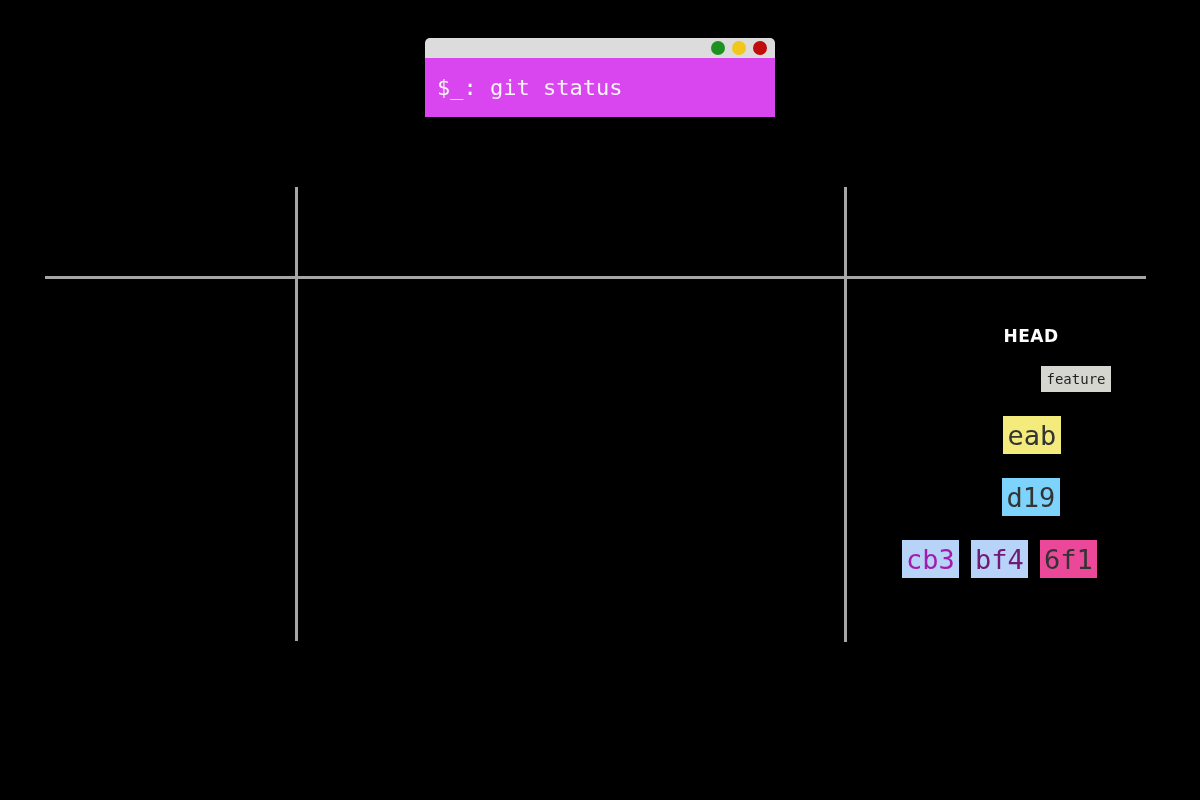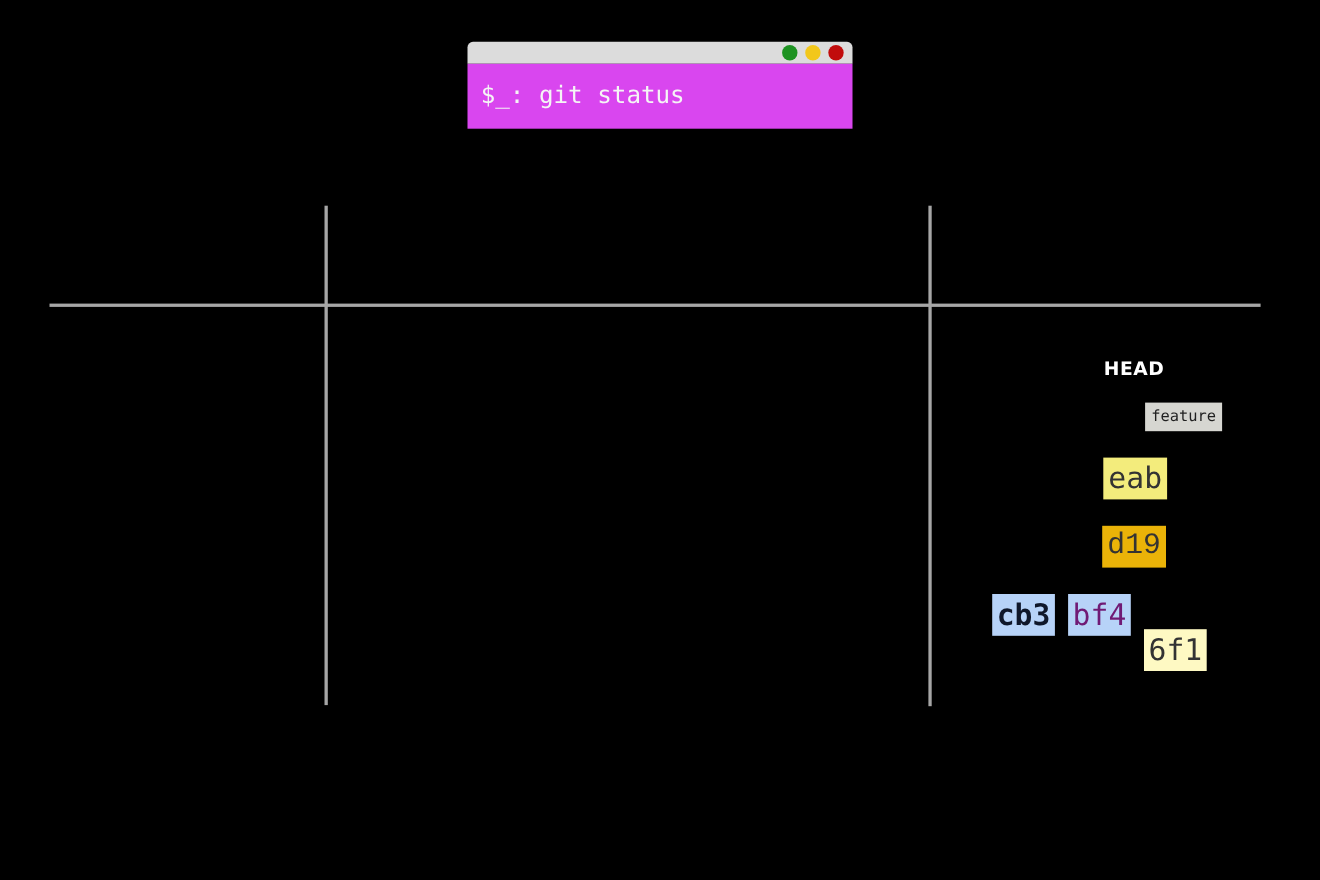--- a/index.html
+++ b/index.html
@@ -108,21 +108,21 @@
   <div class="hline" style="background: rgb(166, 166, 166);"></div>
   <div class="vline vline-1" style="background: rgb(166, 166, 166);"></div>
   <div class="vline vline-2" style="background: rgb(166, 166, 166);"></div>
 
   <div class="head-label" style="color: rgb(255, 255, 255);">HEAD</div>
 
   <div class="branch-tag" style="background: rgb(214, 214, 209); color: rgb(31, 31, 31);">feature</div>
 
   <div class="commit commit-eab" style="background: rgb(243, 236, 124); color: rgb(51, 51, 51);">eab</div>
 
-  <div class="commit commit-d19" style="background: #eab308; color: rgb(51, 51, 51); font-family: Liberation Mono, monospace;">d19</div>
+  <div class="commit commit-d19" style="background: #7dd3fc; color: rgb(51, 51, 51);">d19</div>
 
-  <div class="commit commit-cb3" style="background: rgb(183, 211, 248); color: #0f172a; font-weight: bold;">cb3</div>
+  <div class="commit commit-cb3" style="background: rgb(183, 211, 248); color: #a21caf;">cb3</div>
 
   <div class="commit commit-bf4" style="background: rgb(183, 211, 248); color: #701a75;">bf4</div>
 
-  <div class="commit commit-6f1" style="background: #fef9c3; color: rgb(51, 51, 51); margin-top: 32px;">6f1</div>
+  <div class="commit commit-6f1" style="background: #ec4899; color: rgb(51, 51, 51);">6f1</div>
 
 </div>
 
 </body></html>

